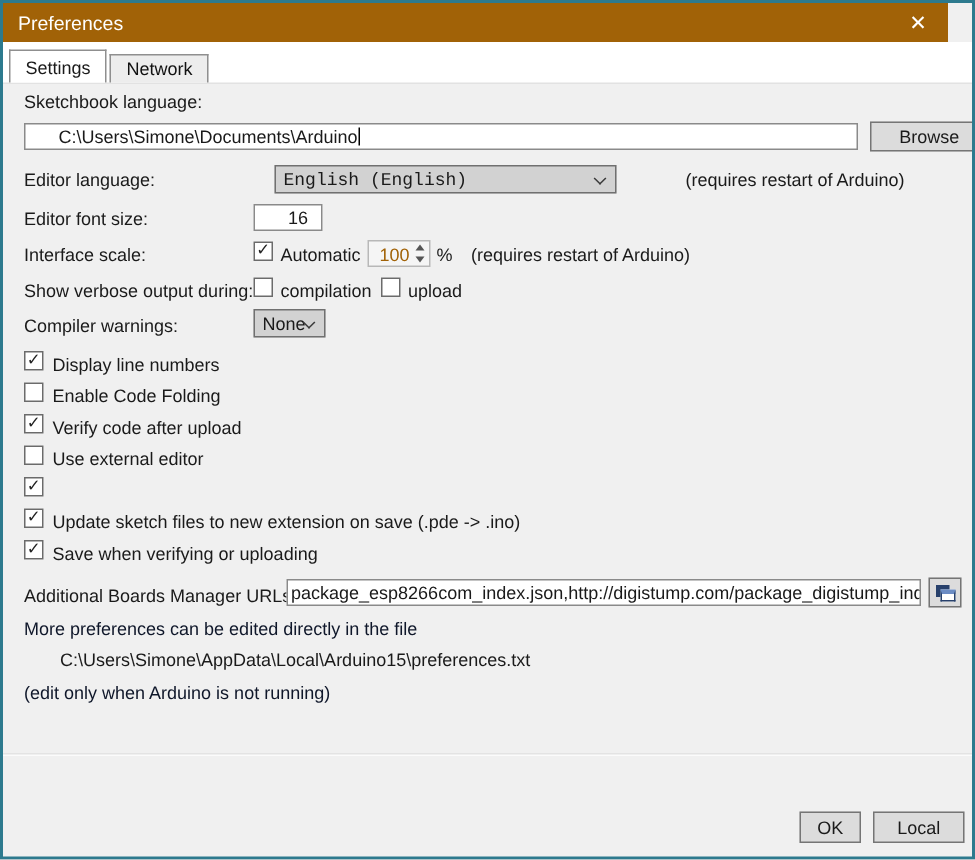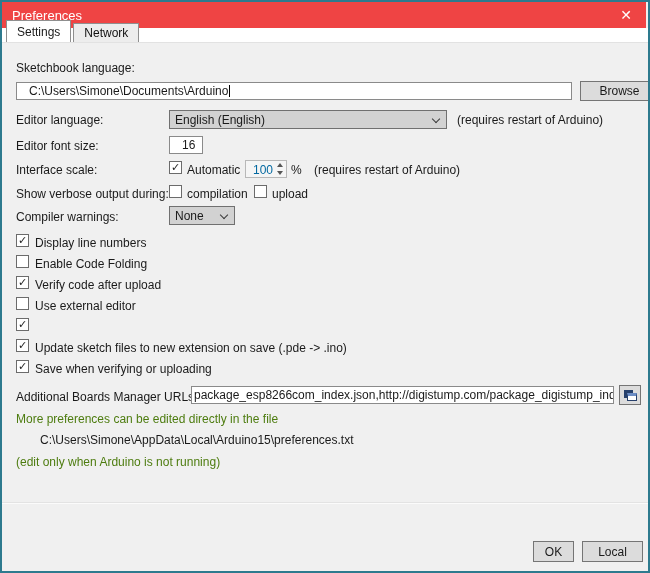--- a/index.html
+++ b/index.html
@@ -9,51 +9,51 @@
   .dialog {
     position:relative; width:650px; height:573px;
     background:#f0f0f0;
     border:2px solid #2d7a8e;
     overflow:hidden;
     font-size:12px; color:#1a1a1a;
   }
 
   
   .titlebar {
-    position:absolute; top:0; left:0; right:2px; height:26px;
-    background:#ef4444; color:#fff;
+    position:absolute; top:0; left:0; right:16px; height:26px;
+    background:#a16207; color:#fff;
     display:flex; align-items:center;
     padding-left:10px; font-size:13px;
   }
   .close-btn {
     position:absolute; right:0; top:0; width:40px; height:26px;
     display:flex; align-items:center; justify-content:center;
     color:#fff; font-size:14px; cursor:default;
   }
 
   
   .tabstrip {
-    position:absolute; top:26px; left:0; right:0; height:15px;
+    position:absolute; top:26px; left:0; right:0; height:28px;
     background:#ffffff; border-bottom:1px solid #e2e2e2;
     display:flex; align-items:flex-end; padding-left:4px;
   }
   .tab {
     border:1px solid #8f8f8f; border-bottom:none;
     padding:0 10px; font-size:12px; display:flex; align-items:center;
   }
   .tab.active { background:#ffffff; height:22px; z-index:2; }
   .tab.inactive { background:#ededed; height:19px; margin-left:2px; color:#111; }
 
   .row-label { position:absolute; left:14px; white-space:nowrap; }
   .note { color:#1a1a1a; }
-  .graynote { color:#4d7c0f; }
+  .graynote { color:#0f172a; }
 
   .textbox {
     position:absolute; background:#fff; border:1px solid #8a8a8a;
-    font-size:12px; padding:0 12px; display:flex; align-items:center;
+    font-size:12px; padding:0 22px; display:flex; align-items:center;
     white-space:nowrap; overflow:hidden;
   }
   .caret { display:inline-block; width:1px; height:12px; background:#000; margin-left:1px; }
 
   .btn {
     position:absolute; background:#dcdcdc; border:1px solid #757575;
     display:flex; align-items:center; justify-content:center;
     font-size:12px; cursor:default;
   }
 
@@ -73,21 +73,21 @@
     border:1px solid #6b6b6b; font-size:11px; line-height:11px;
     display:flex; align-items:center; justify-content:center; color:#222;
   }
   .cb-label { position:absolute; white-space:nowrap; }
 
   .spinner {
     position:absolute; width:42px; height:18px; background:#f5f5f5;
     border:1px solid #b8b8b8; display:flex;
   }
   .spinner .num {
-    flex:1; color:#0369a1; font-size:12px; text-align:right;
+    flex:1; color:#a16207; font-size:12px; text-align:right;
     padding:2px 2px 0 0;
   }
   .spinner .arrows { width:11px; display:flex; flex-direction:column; }
   .spinner .arrows span { flex:1; position:relative; }
   .arrow-up-icon::after, .arrow-down-icon::after {
     content:""; position:absolute; left:2px;
     border-left:3px solid transparent; border-right:3px solid transparent;
   }
   .arrow-up-icon::after { top:2px; border-bottom:4px solid #555; }
   .arrow-down-icon::after { top:2px; border-top:4px solid #555; }
@@ -126,21 +126,21 @@
   </div>
 
   <div class="row-label" style="top:59px;">Sketchbook language:</div>
   <div class="textbox" style="left:14px; top:80px; width:556px; height:18px;">
     <span>C:\Users\Simone\Documents\Arduino</span>
       <span class="caret"></span>
   </div>
   <div class="btn" style="left:578px; top:79px; width:79px; height:20px;">Browse</div>
 
   <div class="row-label" style="top:111px;">Editor language:</div>
-  <div class="dropdown" style="left:167px; top:108px; width:278px; height:19px;">
+  <div class="dropdown" style="left:181px; top:108px; width:228px; height:19px;font-family:Liberation Mono, monospace;">
     <span>English (English)</span>
     <span class="chevron"></span>
   </div>
   <div class="row-label note" style="left:455px; top:111px;">(requires restart of Arduino)</div>
 
   <div class="row-label" style="top:137px;">Editor font size:</div>
   <div class="textbox" style="left:167px; top:134px; width:34px; height:18px;">
     <span>16</span>
   </div>
 
@@ -157,21 +157,21 @@
   <div class="cb-label" style="left:289px; top:161px;">%</div>
   <div class="cb-label note" style="left:312px; top:161px;">(requires restart of Arduino)</div>
 
   <div class="row-label" style="top:185px;">Show verbose output during:</div>
   <div class="checkbox" style="left:167px; top:183px;"></div>
   <div class="cb-label" style="left:185px; top:185px;">compilation</div>
   <div class="checkbox" style="left:252px; top:183px;"></div>
   <div class="cb-label" style="left:270px; top:185px;">upload</div>
 
   <div class="row-label" style="top:208px;">Compiler warnings:</div>
-  <div class="dropdown" style="left:167px; top:204px; width:66px; height:19px;">
+  <div class="dropdown" style="left:167px; top:204px; width:48px; height:19px;">
     <span>None</span>
     <span class="chevron"></span>
   </div>
 
   <div class="checkbox" style="left:14px; top:232px;">✓</div>
   <div class="cb-label" style="left:33px; top:234px;">Display line numbers</div>
 
   <div class="checkbox" style="left:14px; top:253px;"></div>
   <div class="cb-label" style="left:33px; top:255px;">Enable Code Folding</div>
 

